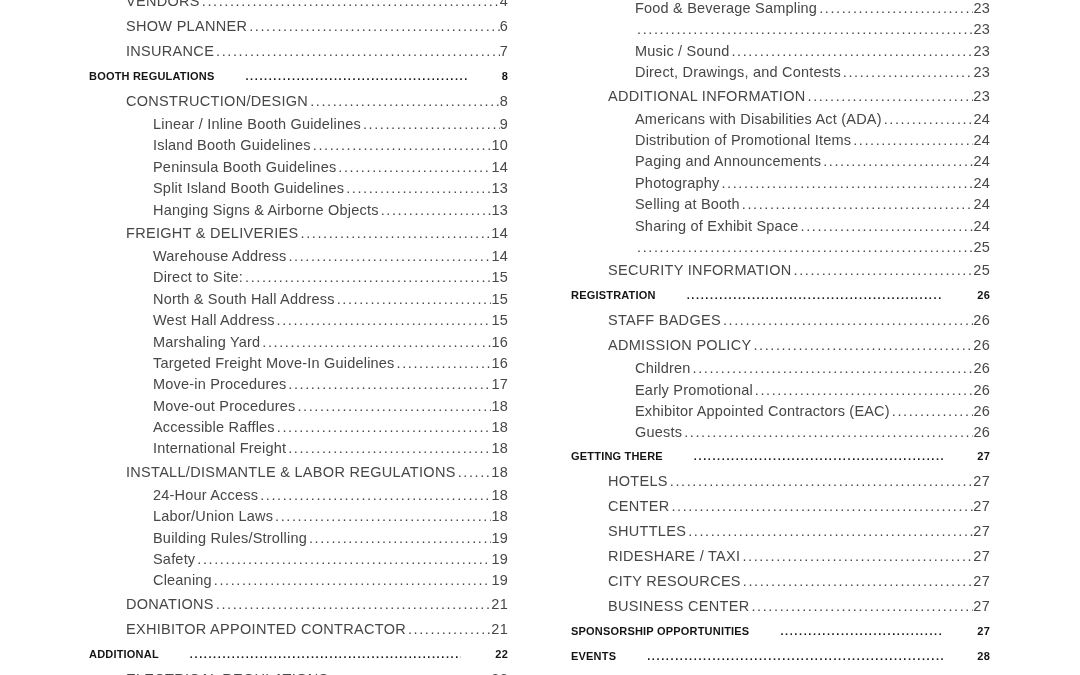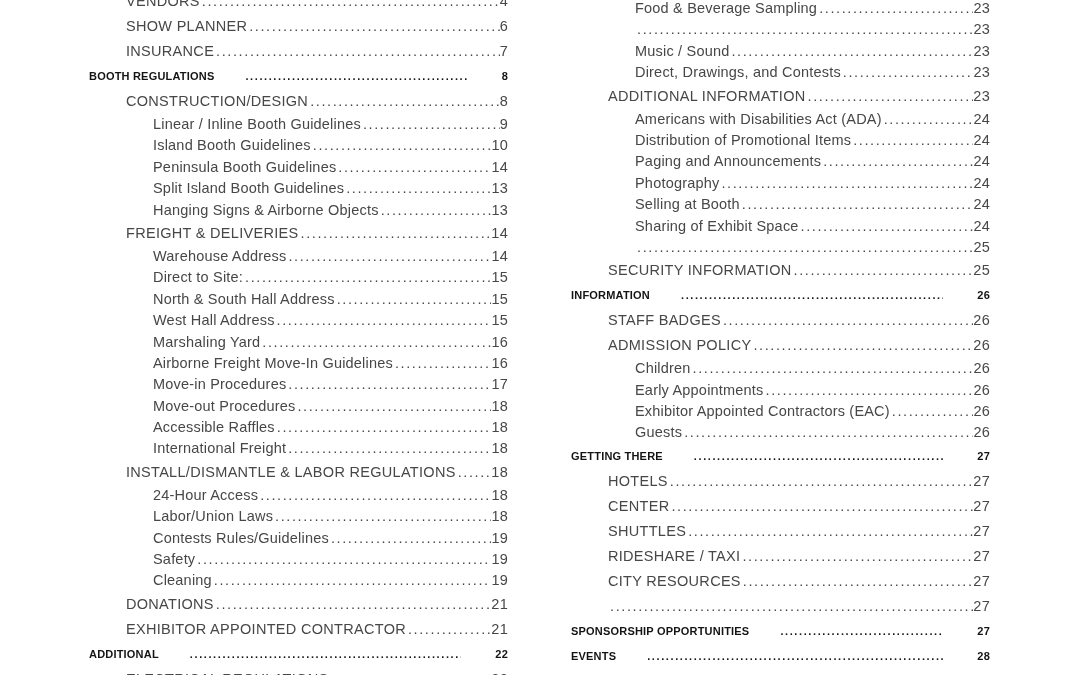--- a/index.html
+++ b/index.html
@@ -156,21 +156,21 @@
           <span class="label">West Hall Address</span>
           <span class="dots" aria-hidden="true">................................................................................................................................................................</span>
           <span class="num">15</span>
         </div>
         <div class="row l3">
           <span class="label">Marshaling Yard</span>
           <span class="dots" aria-hidden="true">................................................................................................................................................................</span>
           <span class="num">16</span>
         </div>
         <div class="row l3">
-          <span class="label">Airborne Freight Move-In Guidelines</span>
+          <span class="label">Targeted Freight Move-In Guidelines</span>
           <span class="dots" aria-hidden="true">................................................................................................................................................................</span>
           <span class="num">16</span>
         </div>
         <div class="row l3">
           <span class="label">Move-in Procedures</span>
           <span class="dots" aria-hidden="true">................................................................................................................................................................</span>
           <span class="num">17</span>
         </div>
         <div class="row l3">
           <span class="label">Move-out Procedures</span>
@@ -196,21 +196,21 @@
           <span class="label">24-Hour Access</span>
           <span class="dots" aria-hidden="true">................................................................................................................................................................</span>
           <span class="num">18</span>
         </div>
         <div class="row l3">
           <span class="label">Labor/Union Laws</span>
           <span class="dots" aria-hidden="true">................................................................................................................................................................</span>
           <span class="num">18</span>
         </div>
         <div class="row l3">
-          <span class="label">Contests Rules/Guidelines</span>
+          <span class="label">Building Rules/Strolling</span>
           <span class="dots" aria-hidden="true">................................................................................................................................................................</span>
           <span class="num">19</span>
         </div>
         <div class="row l3">
           <span class="label">Safety</span>
           <span class="dots" aria-hidden="true">................................................................................................................................................................</span>
           <span class="num">19</span>
         </div>
         <div class="row l3">
           <span class="label">Cleaning</span>
@@ -298,41 +298,41 @@
         <div class="row l3">
           <span class="dots" aria-hidden="true">................................................................................................................................................................</span>
           <span class="num">25</span>
         </div>
         <div class="row l2">
           <span class="label">SECURITY INFORMATION</span>
           <span class="dots" aria-hidden="true">................................................................................................................................................................</span>
           <span class="num">25</span>
         </div>
         <div class="row l1">
-          <span class="label">INFORMATION</span>
+          <span class="label">REGISTRATION</span>
           <span class="dots" aria-hidden="true">................................................................................................................................................................</span>
           <span class="num">26</span>
         </div>
         <div class="row l2">
           <span class="label">STAFF BADGES</span>
           <span class="dots" aria-hidden="true">................................................................................................................................................................</span>
           <span class="num">26</span>
         </div>
         <div class="row l2">
           <span class="label">ADMISSION POLICY</span>
           <span class="dots" aria-hidden="true">................................................................................................................................................................</span>
           <span class="num">26</span>
         </div>
         <div class="row l3">
           <span class="label">Children</span>
           <span class="dots" aria-hidden="true">................................................................................................................................................................</span>
           <span class="num">26</span>
         </div>
         <div class="row l3">
-          <span class="label">Early Appointments</span>
+          <span class="label">Early Promotional</span>
           <span class="dots" aria-hidden="true">................................................................................................................................................................</span>
           <span class="num">26</span>
         </div>
         <div class="row l3">
           <span class="label">Exhibitor Appointed Contractors (EAC)</span>
           <span class="dots" aria-hidden="true">................................................................................................................................................................</span>
           <span class="num">26</span>
         </div>
         <div class="row l3">
           <span class="label">Guests</span>
@@ -363,20 +363,21 @@
           <span class="label">RIDESHARE / TAXI</span>
           <span class="dots" aria-hidden="true">................................................................................................................................................................</span>
           <span class="num">27</span>
         </div>
         <div class="row l2">
           <span class="label">CITY RESOURCES</span>
           <span class="dots" aria-hidden="true">................................................................................................................................................................</span>
           <span class="num">27</span>
         </div>
         <div class="row l2">
+          <span class="label">BUSINESS CENTER</span>
           <span class="dots" aria-hidden="true">................................................................................................................................................................</span>
           <span class="num">27</span>
         </div>
         <div class="row l1">
           <span class="label">SPONSORSHIP OPPORTUNITIES</span>
           <span class="dots" aria-hidden="true">................................................................................................................................................................</span>
           <span class="num">27</span>
         </div>
         <div class="row l1">
           <span class="label">EVENTS</span>

